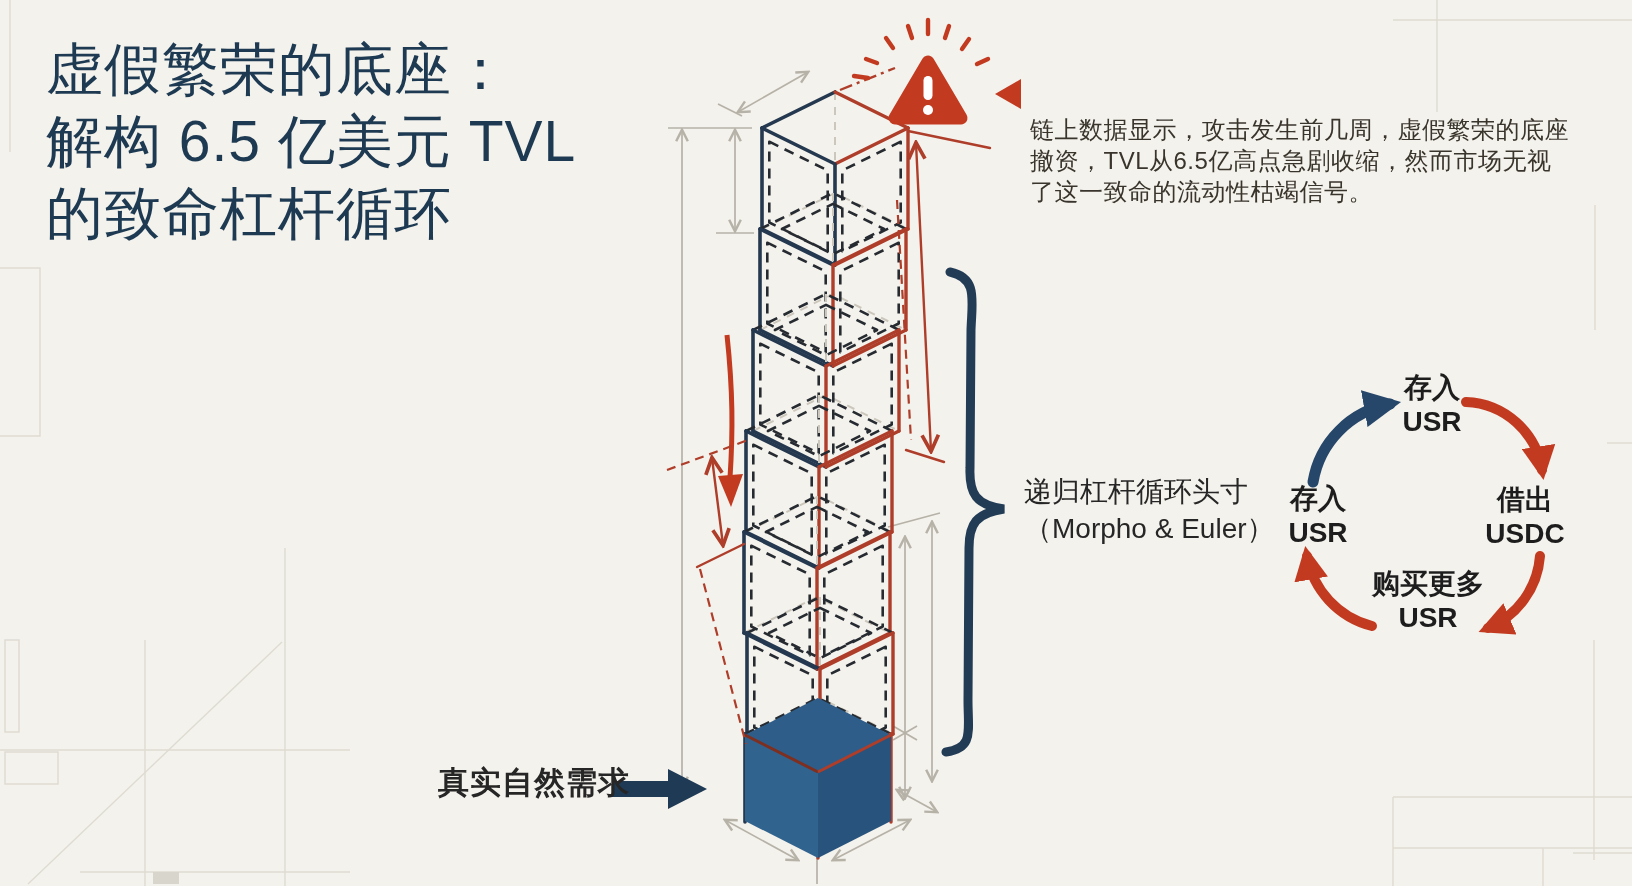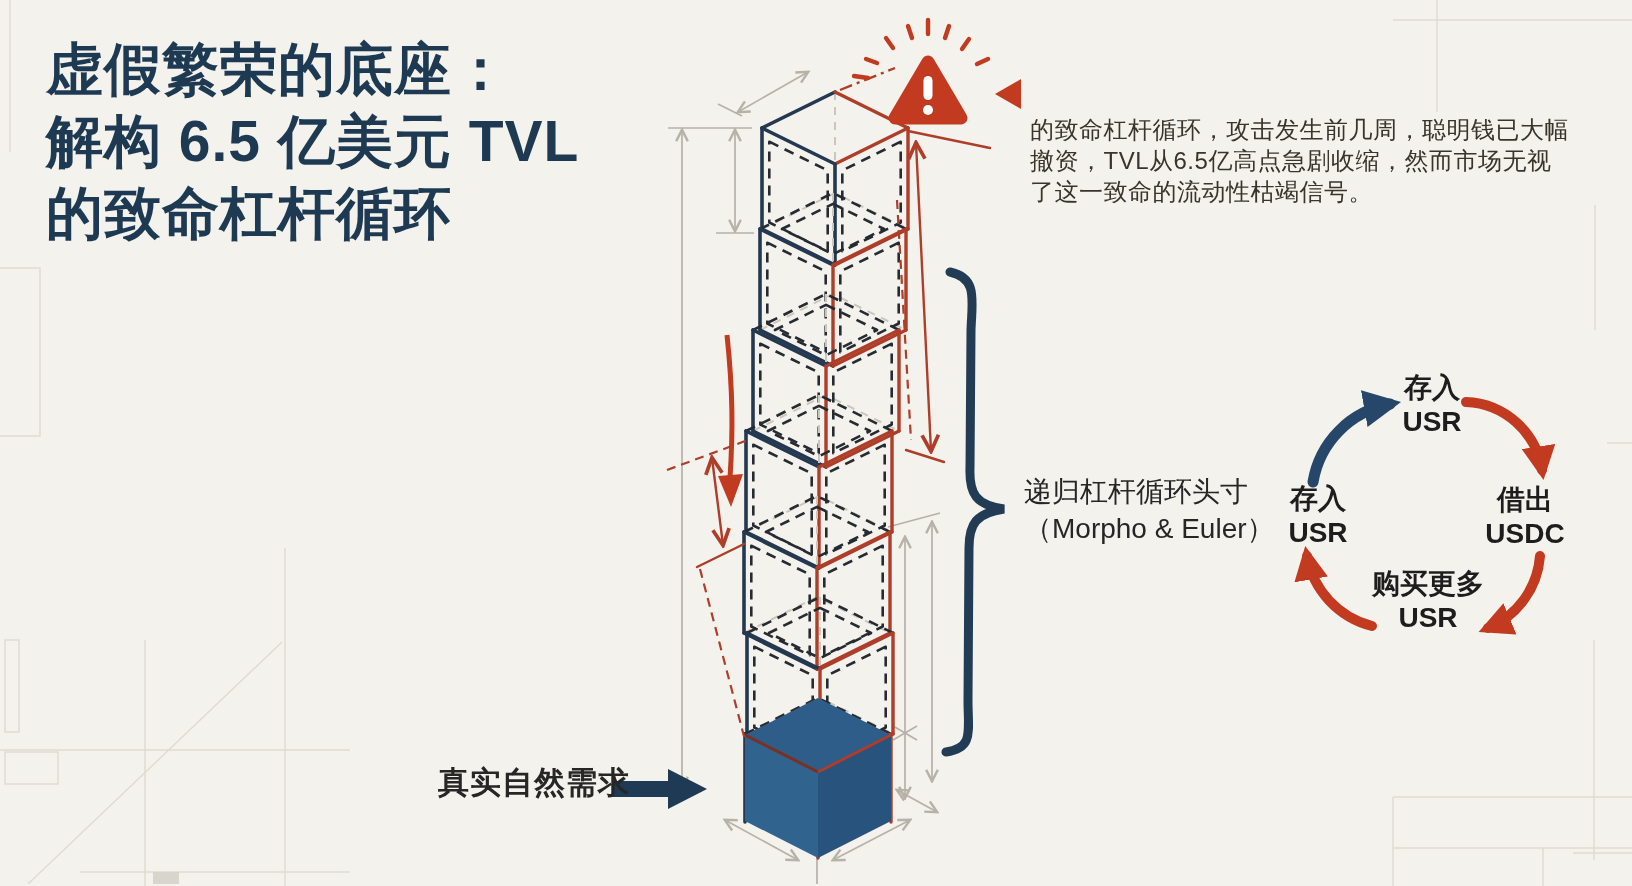--- a/index.html
+++ b/index.html
@@ -5,21 +5,21 @@
   html,body{margin:0;padding:0;}
   #stage{
     position:relative;width:1632px;height:886px;overflow:hidden;
     background:#f4f2ec;
     font-family:"Liberation Sans","DejaVu Sans",sans-serif;
   }
   #scene{position:absolute;left:0;top:0;}
   .txt{position:absolute;white-space:pre-line;}
   .title{
     left:46px;top:34px;width:620px;
-    font-size:57px;line-height:1.26;font-weight:700;
+    font-size:57px;line-height:1.26;font-weight:400;
     color:#1d3a52;letter-spacing:1px;
   }
   .warn-head{
     left:1030px;top:62px;
     font-size:35px;font-weight:700;color:#c13a20;letter-spacing:2px;
   }
   .warn-body{
     left:1030px;top:114px;width:580px;
     font-size:24px;line-height:1.3;color:#39352c;letter-spacing:.5px;
   }
@@ -238,21 +238,21 @@
         <path d="M 1466 402 A 80 80 0 0 1 1542 470" class="cyr" marker-end="url(#cyr)"></path>
         <path d="M 1540 556 A 85 85 0 0 1 1488 628" class="cyr" marker-end="url(#cyr)"></path>
         <path d="M 1372 626 A 88 88 0 0 1 1307 556" class="cyr" marker-end="url(#cyr)"></path>
       </g>
     </svg>
 
   <div class="txt title">虚假繁荣的底座：
 解构 6.5 亿美元 TVL
 的致命杠杆循环</div>
 
-  <div class="txt warn-body">的致命杠杆循环，攻击发生前几周，聪明钱已大幅
+  <div class="txt warn-body">链上数据显示，攻击发生前几周，虚假繁荣的底座
 撤资，TVL从6.5亿高点急剧收缩，然而市场无视
 了这一致命的流动性枯竭信号。</div>
 
   <div class="txt demand-label">真实自然需求</div>
   <div class="txt brace-label">递归杠杆循环头寸
 （Morpho &amp; Euler）</div>
 
   <div class="cycle-node" style="left:1432px;top:405px;">存入
 USR</div>
   <div class="cycle-node" style="left:1525px;top:517px;">借出

